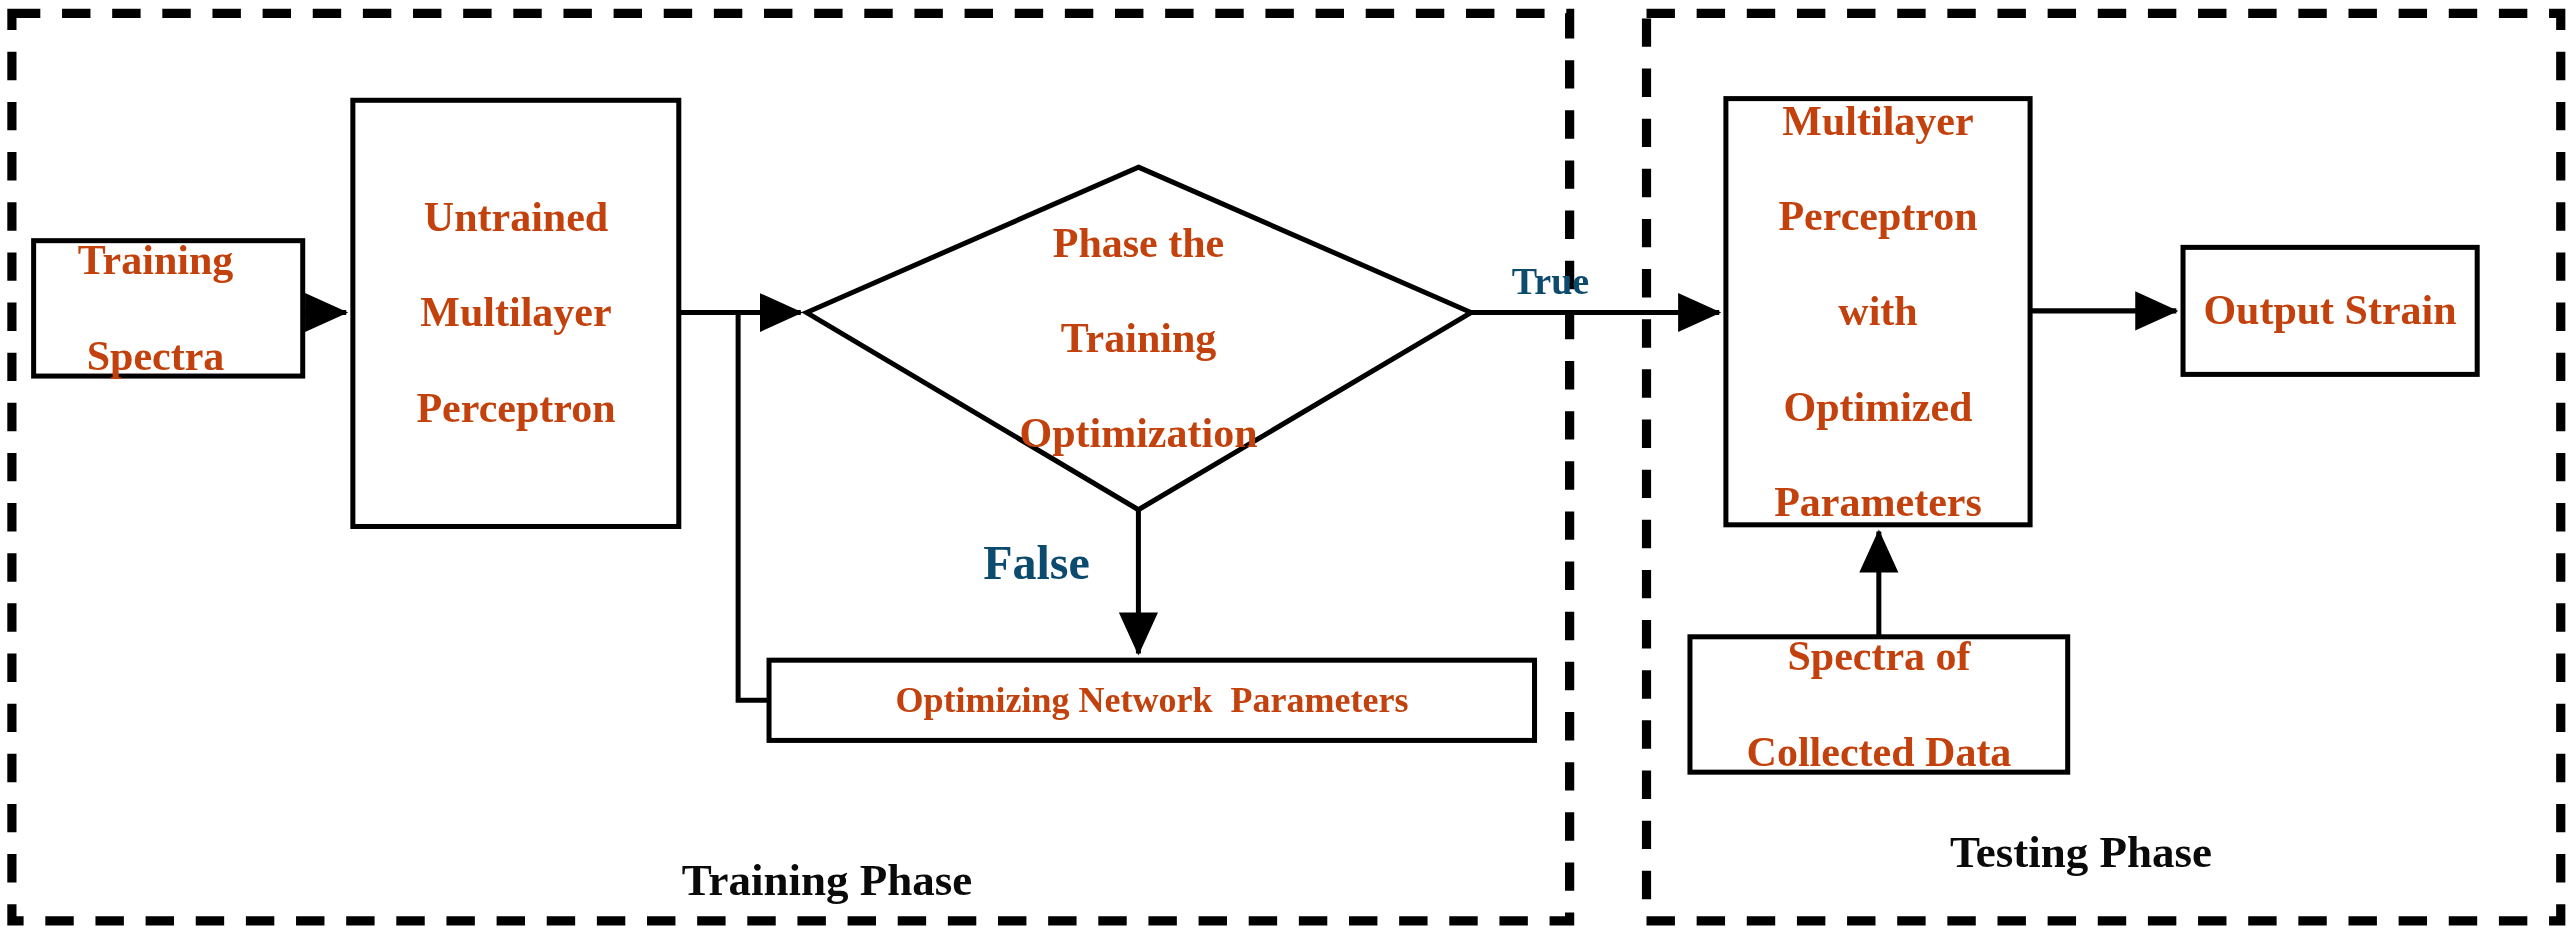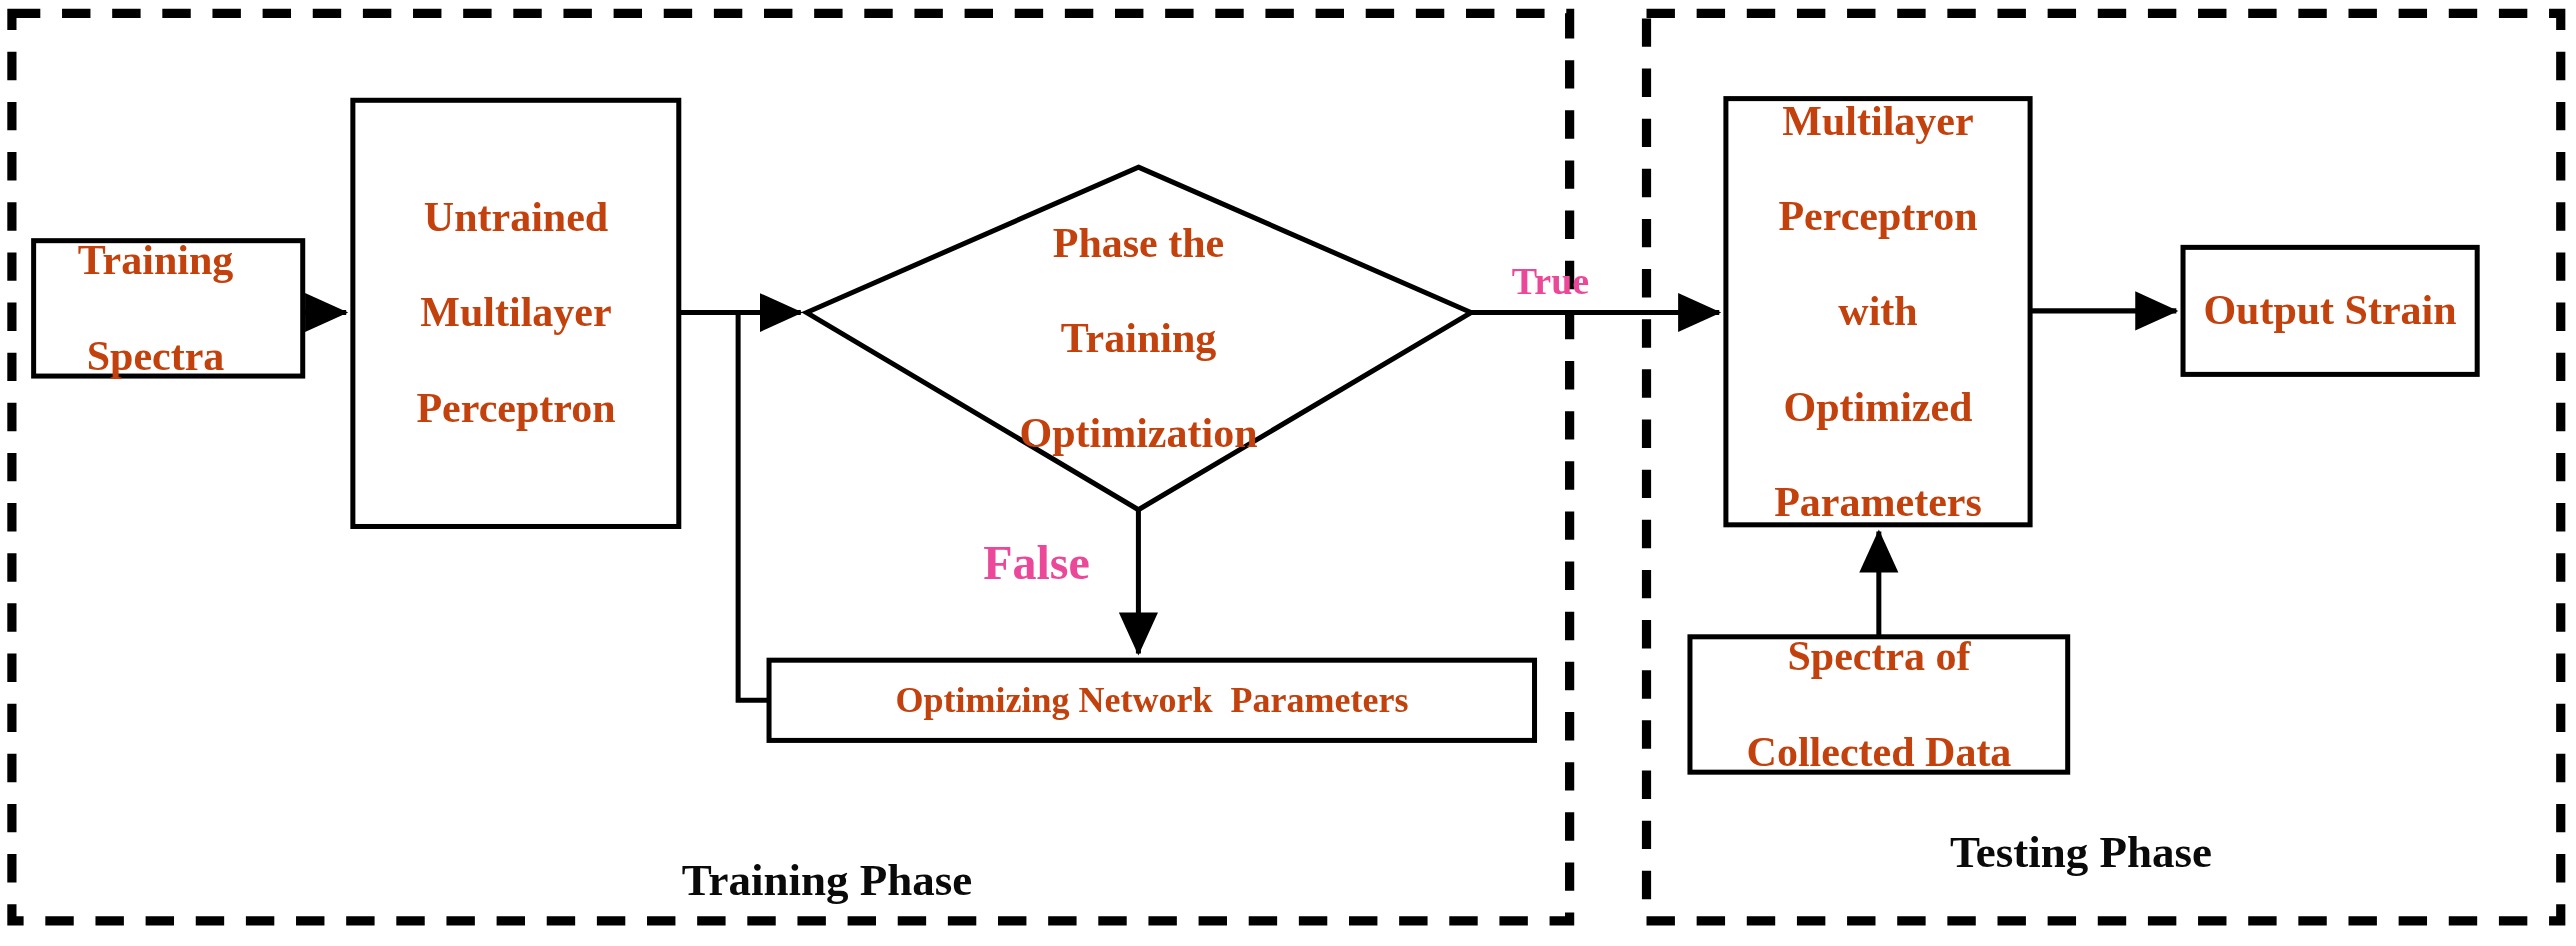--- a/index.html
+++ b/index.html
@@ -34,21 +34,21 @@
     font-weight: bold;
     color: #c2410c;
     line-height: 1.12;
     pointer-events: none;
     white-space: pre;
     gap: 48px;
   }
   .edge-label {
     position: absolute;
     font-weight: bold;
-    color: #ec4899;
+    color: #0c4a6e;
     white-space: pre;
     text-align: center;
   }
   .phase-label {
     position: absolute;
     font-weight: bold;
     color: #0a0a0a;
     text-align: center;
     white-space: pre;
   }

